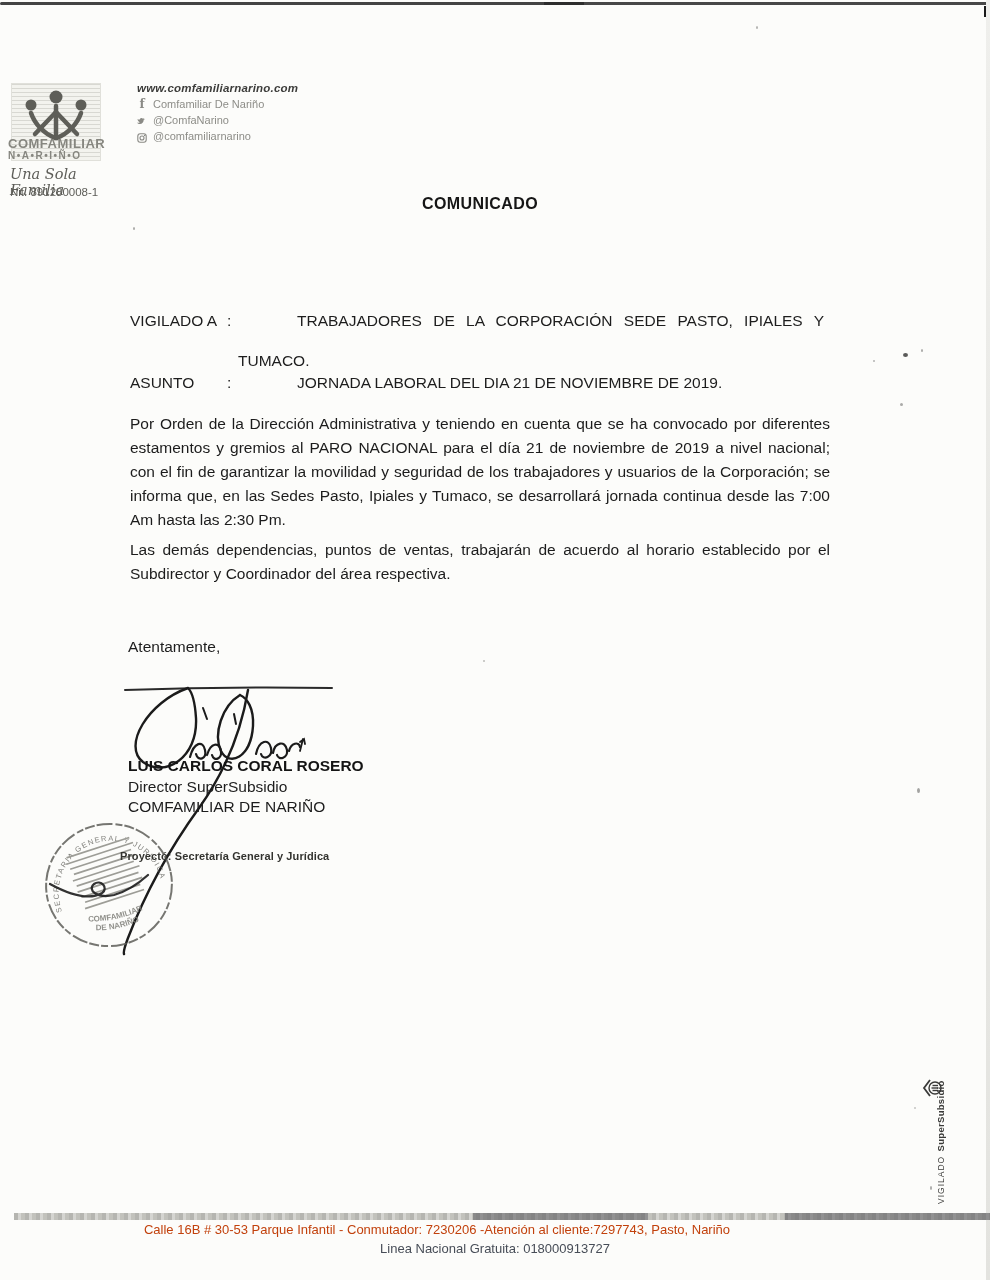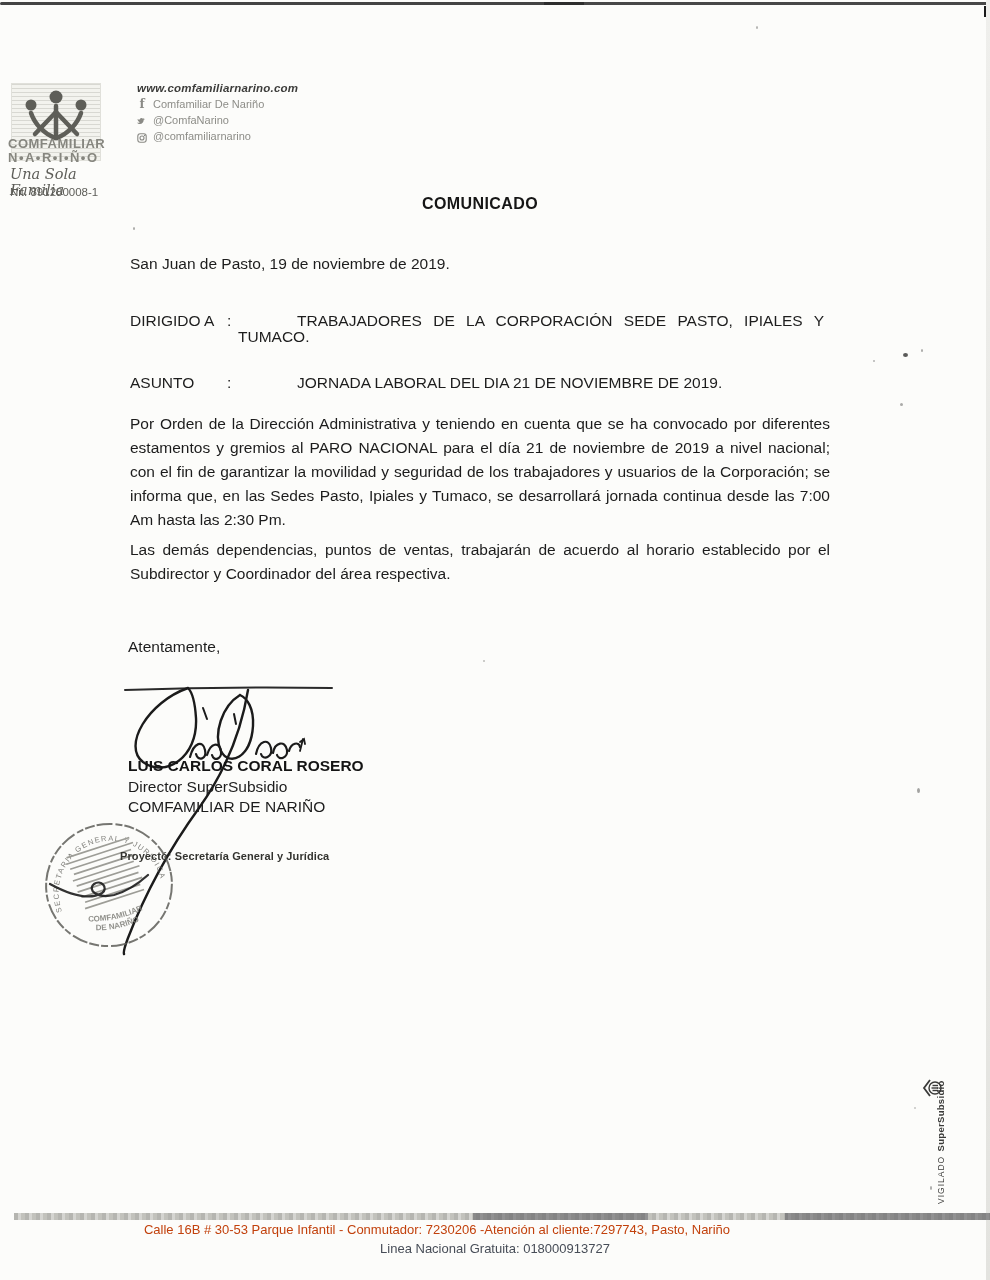--- a/index.html
+++ b/index.html
@@ -18,37 +18,37 @@
     background:linear-gradient(90deg,#2a2a2a 0 55%,#111 55% 59%,#2f2f2f 59% 100%);
     opacity:.88;border-radius:2px;}
   .top-rule-tick{top:6px;left:984px;width:5px;height:11px;background:#1a1a1a;}
   .right-edge{top:0;right:0;width:4px;height:1280px;background:linear-gradient(180deg,#efefec,#e3e3df);}
 
   
   .logo-box{left:12px;top:84px;width:88px;height:76px;
     background:repeating-linear-gradient(180deg,#d8d8d2 0 1px,#f3f3ee 1px 4px);
     outline:1px solid #e0e0da;}
   .logo-name1{left:8px;top:136px;width:100px;font-size:13px;font-weight:bold;color:#86867f;letter-spacing:.5px;}
-  .logo-name2{left:8px;top:150px;width:100px;font-size:13px;font-weight:bold;color:#86867f;letter-spacing:1.5px;}
+  .logo-name2{left:8px;top:150px;width:100px;font-size:10px;font-weight:bold;color:#86867f;letter-spacing:1.5px;}
   .logo-tagline{left:10px;top:166px;width:120px;font-family:"DejaVu Serif",serif;font-style:italic;font-size:14.5px;color:#5d5d58;}
   .logo-nit{left:10px;top:186px;width:130px;font-size:11.5px;color:#5d5d58;}
 
   .contacts{left:117px;top:80px;width:220px;font-size:11px;color:#8d8d88;line-height:16.5px;}
   .contact-row{display:flex;align-items:center;gap:6px;height:16px;margin-left:20px;}
   .website{font-weight:bold;font-style:italic;font-size:11.5px;color:#3c3c3a;letter-spacing:.2px;}
   .soc-ic{width:10px;height:10px;display:inline-block;flex:0 0 auto;}
   .fb-glyph{font-family:"DejaVu Serif",serif;font-weight:bold;color:#8a8a85;font-size:12px;line-height:10px;width:10px;text-align:center;}
 
   
   .title{left:130px;top:195px;width:700px;text-align:center;font-size:16px;font-weight:bold;letter-spacing:.4px;color:#161616;}
   .date-line{left:130px;top:255px;font-size:15.5px;}
   .lbl{left:130px;font-size:15.5px;}
   .colon{left:227px;font-size:15.5px;}
   .dirigido-l1{left:297px;top:312px;font-size:15.5px;word-spacing:7px;white-space:nowrap;}
-  .dirigido-l2{left:238px;top:328px;font-size:15.5px;}
+  .dirigido-l2{left:238px;top:352px;font-size:15.5px;}
   .asunto-text{left:297px;top:374px;font-size:15.5px;font-weight:normal;}
   .para{left:130px;width:700px;font-size:15.5px;line-height:24px;text-align:justify;text-align-last:left;color:#1c1c1c;}
   .p1{top:412px;} .p2{top:538px;}
   .closing{left:128px;top:638px;font-size:15.5px;}
 
   .sig-name{left:128px;top:757px;font-size:15.5px;font-weight:bold;color:#141414;}
   .sig-title{left:128px;top:778px;font-size:15.5px;}
   .sig-org{left:128px;top:798px;font-size:15.5px;}
   .proyecto{left:120px;top:850px;font-size:11px;font-weight:bold;color:#33332f;letter-spacing:.1px;}
 
@@ -119,23 +119,22 @@
             <rect x="0.8" y="0.8" width="8.4" height="8.4" rx="2.4" fill="none" stroke="#8a8a85" stroke-width="1.1"></rect>
             <circle cx="5" cy="5" r="2" fill="none" stroke="#8a8a85" stroke-width="1.1"></circle>
             <circle cx="7.6" cy="2.5" r="0.7" fill="#8a8a85"></circle>
           </svg>
       </span>
       <span>@comfamiliarnarino</span>
     </div>
   </div>
 
   <div class="abs title">COMUNICADO</div>
-  <div class="abs date-line">San Juan de Pasto, 19 de noviembre de 2019.</div>
-
-  <div class="abs lbl" style="top:312px">DIRIGIDO A</div>
+
+  <div class="abs lbl" style="top:312px">VIGILADO A</div>
   <div class="abs colon" style="top:312px">:</div>
   <div class="abs dirigido-l1">TRABAJADORES DE LA CORPORACIÓN SEDE PASTO, IPIALES Y</div>
   <div class="abs dirigido-l2">TUMACO.</div>
 
   <div class="abs lbl" style="top:374px">ASUNTO</div>
   <div class="abs colon" style="top:374px">:</div>
   <div class="abs asunto-text">JORNADA LABORAL DEL DIA 21 DE NOVIEMBRE DE 2019.</div>
 
   <div class="abs para p1">Por Orden de la Dirección Administrativa y teniendo en cuenta que se ha convocado por diferentes estamentos y gremios al PARO NACIONAL para el día 21 de noviembre de 2019 a nivel nacional; con el fin de garantizar la movilidad y seguridad de los trabajadores y usuarios de la Corporación; se informa que, en las Sedes Pasto, Ipiales y Tumaco, se desarrollará jornada continua desde las 7:00 Am hasta las 2:30 Pm.</div>
   <div class="abs para p2">Las demás dependencias, puntos de ventas, trabajarán de acuerdo al horario establecido por el Subdirector y Coordinador del área respectiva.</div>

